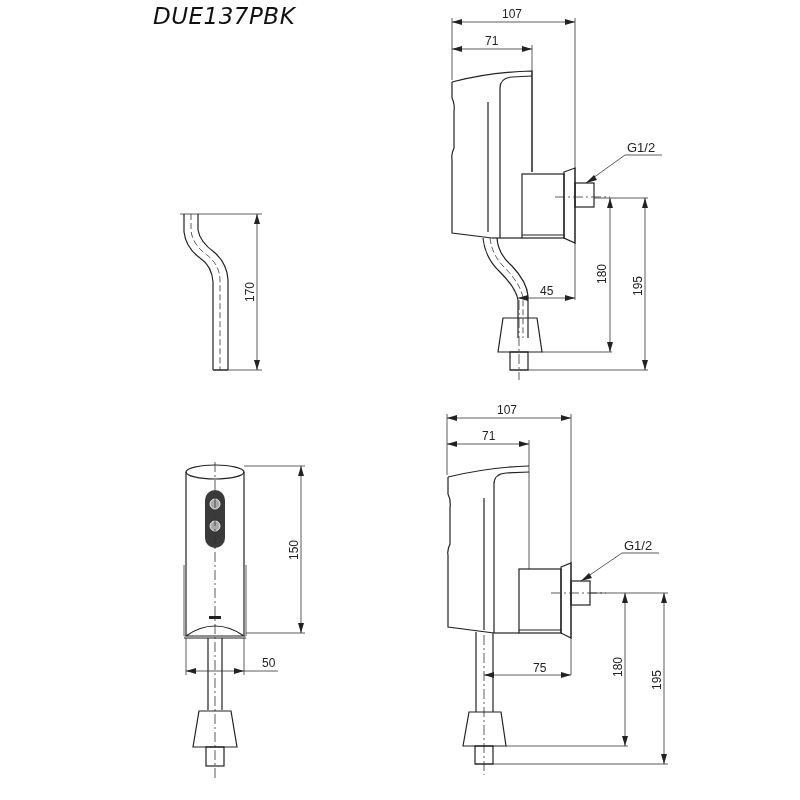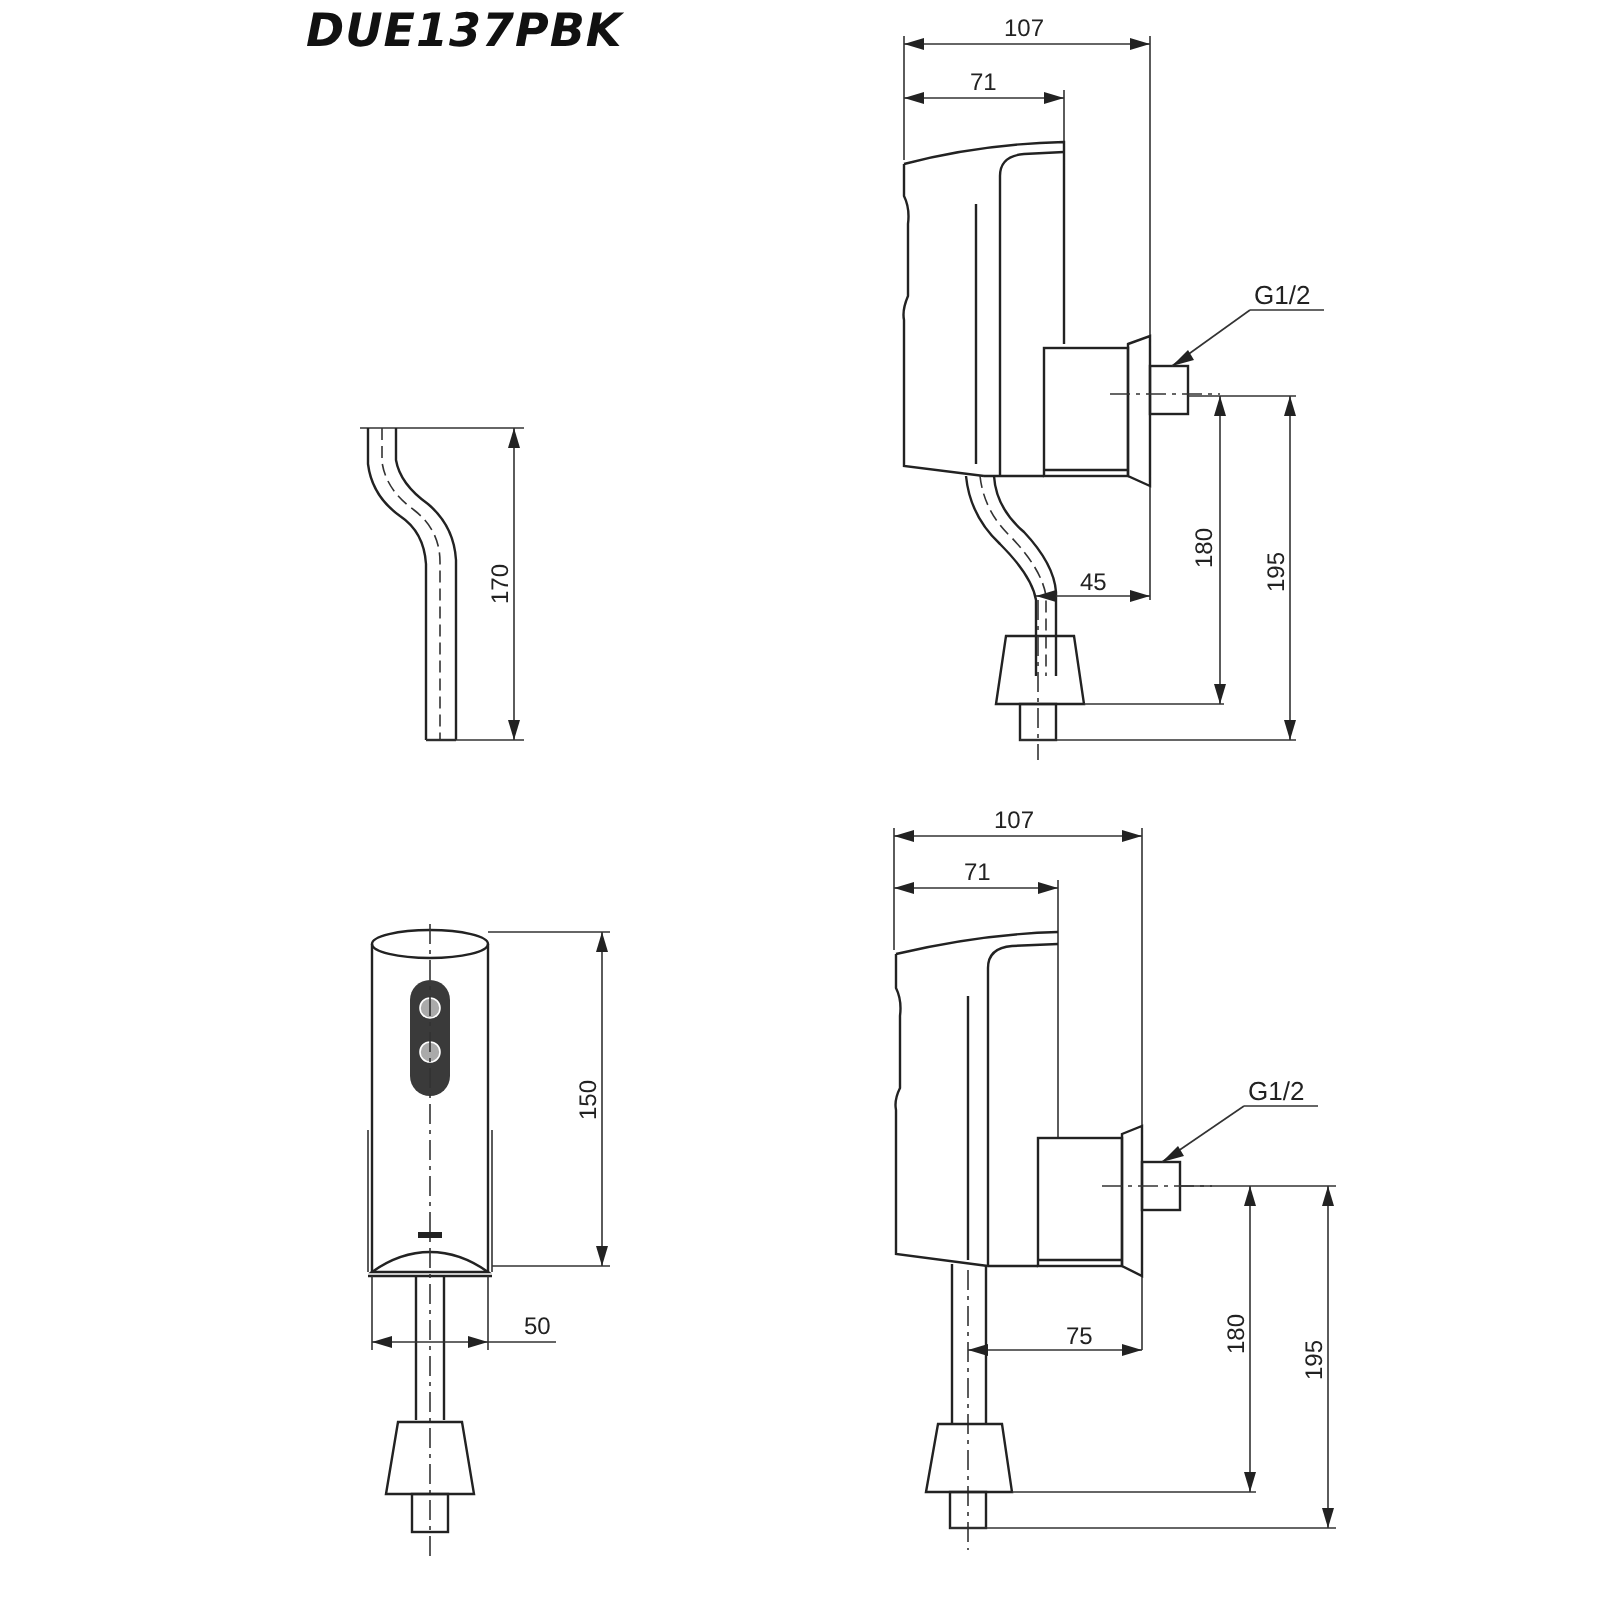--- a/index.html
+++ b/index.html
@@ -1,17 +1,17 @@
 <!DOCTYPE html>
 <html><head>
   <meta charset="utf-8">
   <style>
     html, body { margin: 0; padding: 0; background: #ffffff; }
     body { width: 800px; height: 800px; position: relative; overflow: hidden; font-family: "Liberation Sans", sans-serif; }
-    .title { position: absolute; left: 153px; top: 3px; font-size: 23px; font-weight: bold; font-style: italic; color: #111; letter-spacing: 0.5px; font-family: "DejaVu Sans", sans-serif; }
+    .title { position: absolute; left: 153px; top: 3px; font-size: 23px; font-weight: normal; font-style: italic; color: #111; letter-spacing: 0.5px; font-family: "DejaVu Sans", sans-serif; }
     svg { position: absolute; left: 0; top: 0; }
     .ln { stroke: #222; stroke-width: 1.2; fill: none; }
     .thin { stroke: #333; stroke-width: 0.8; fill: none; }
     .cl { stroke: #333; stroke-width: 0.8; fill: none; stroke-dasharray: 10 3 2 3; }
     .dash { stroke: #333; stroke-width: 0.8; fill: none; stroke-dasharray: 6 3; }
     .dimtxt { font-family: "Liberation Sans", sans-serif; font-size: 12px; fill: #222; }
     .lbl { font-family: "Liberation Sans", sans-serif; font-size: 13px; fill: #222; }
     .arrow { fill: #222; }
   </style>
 </head>

